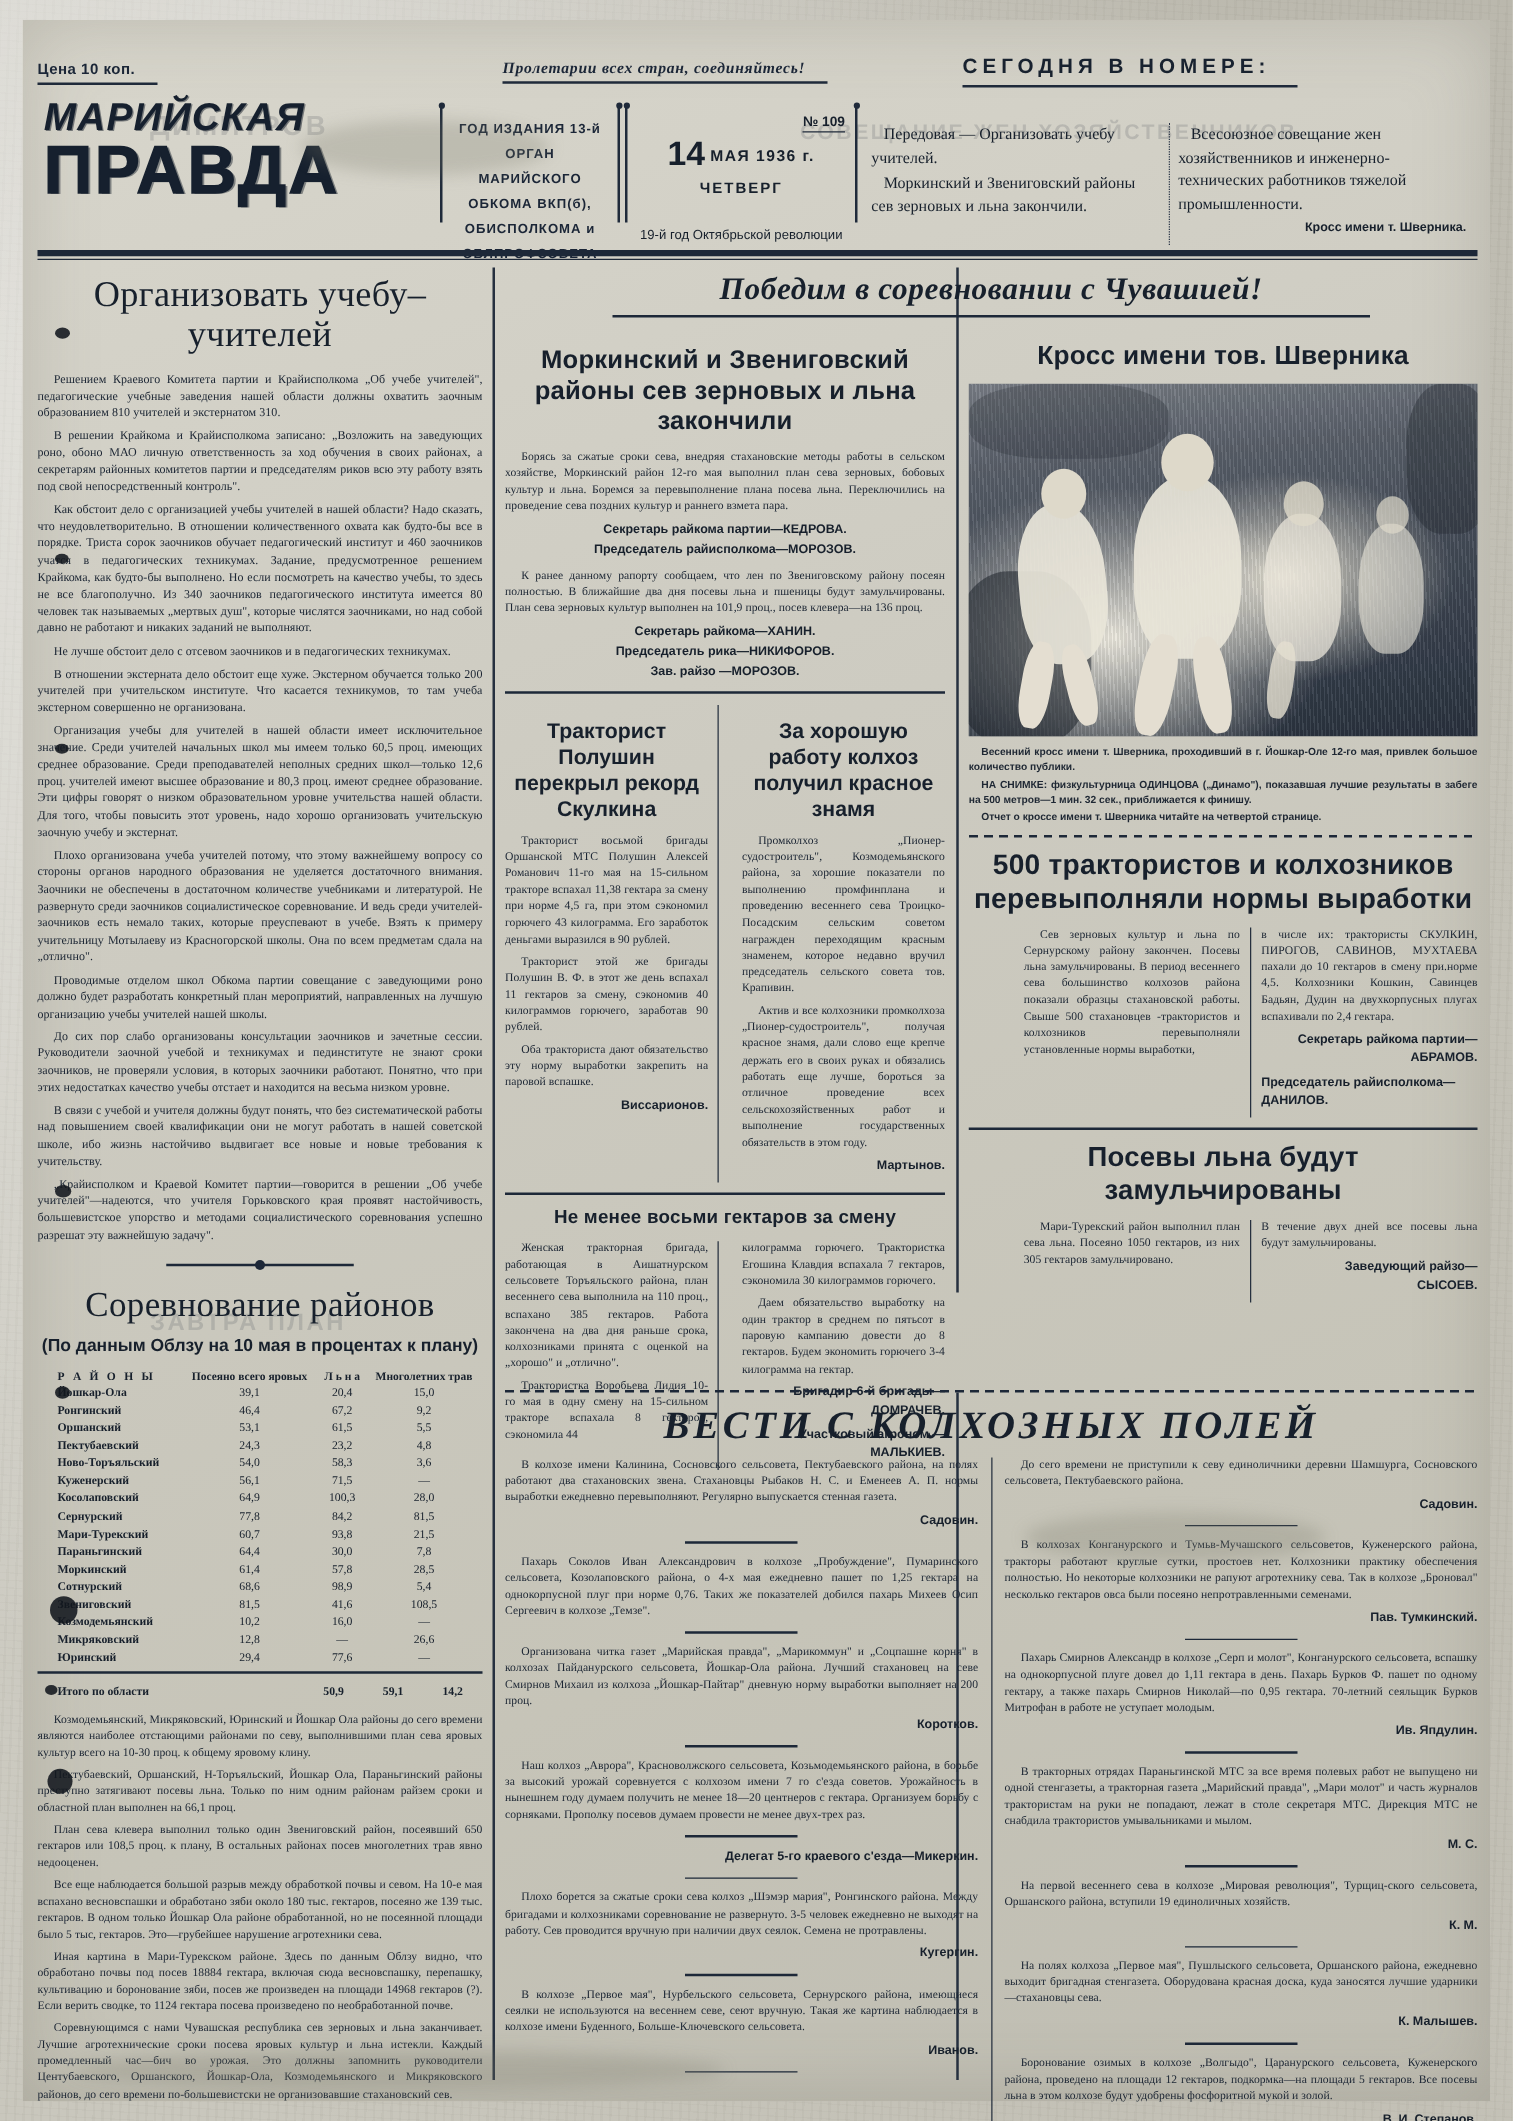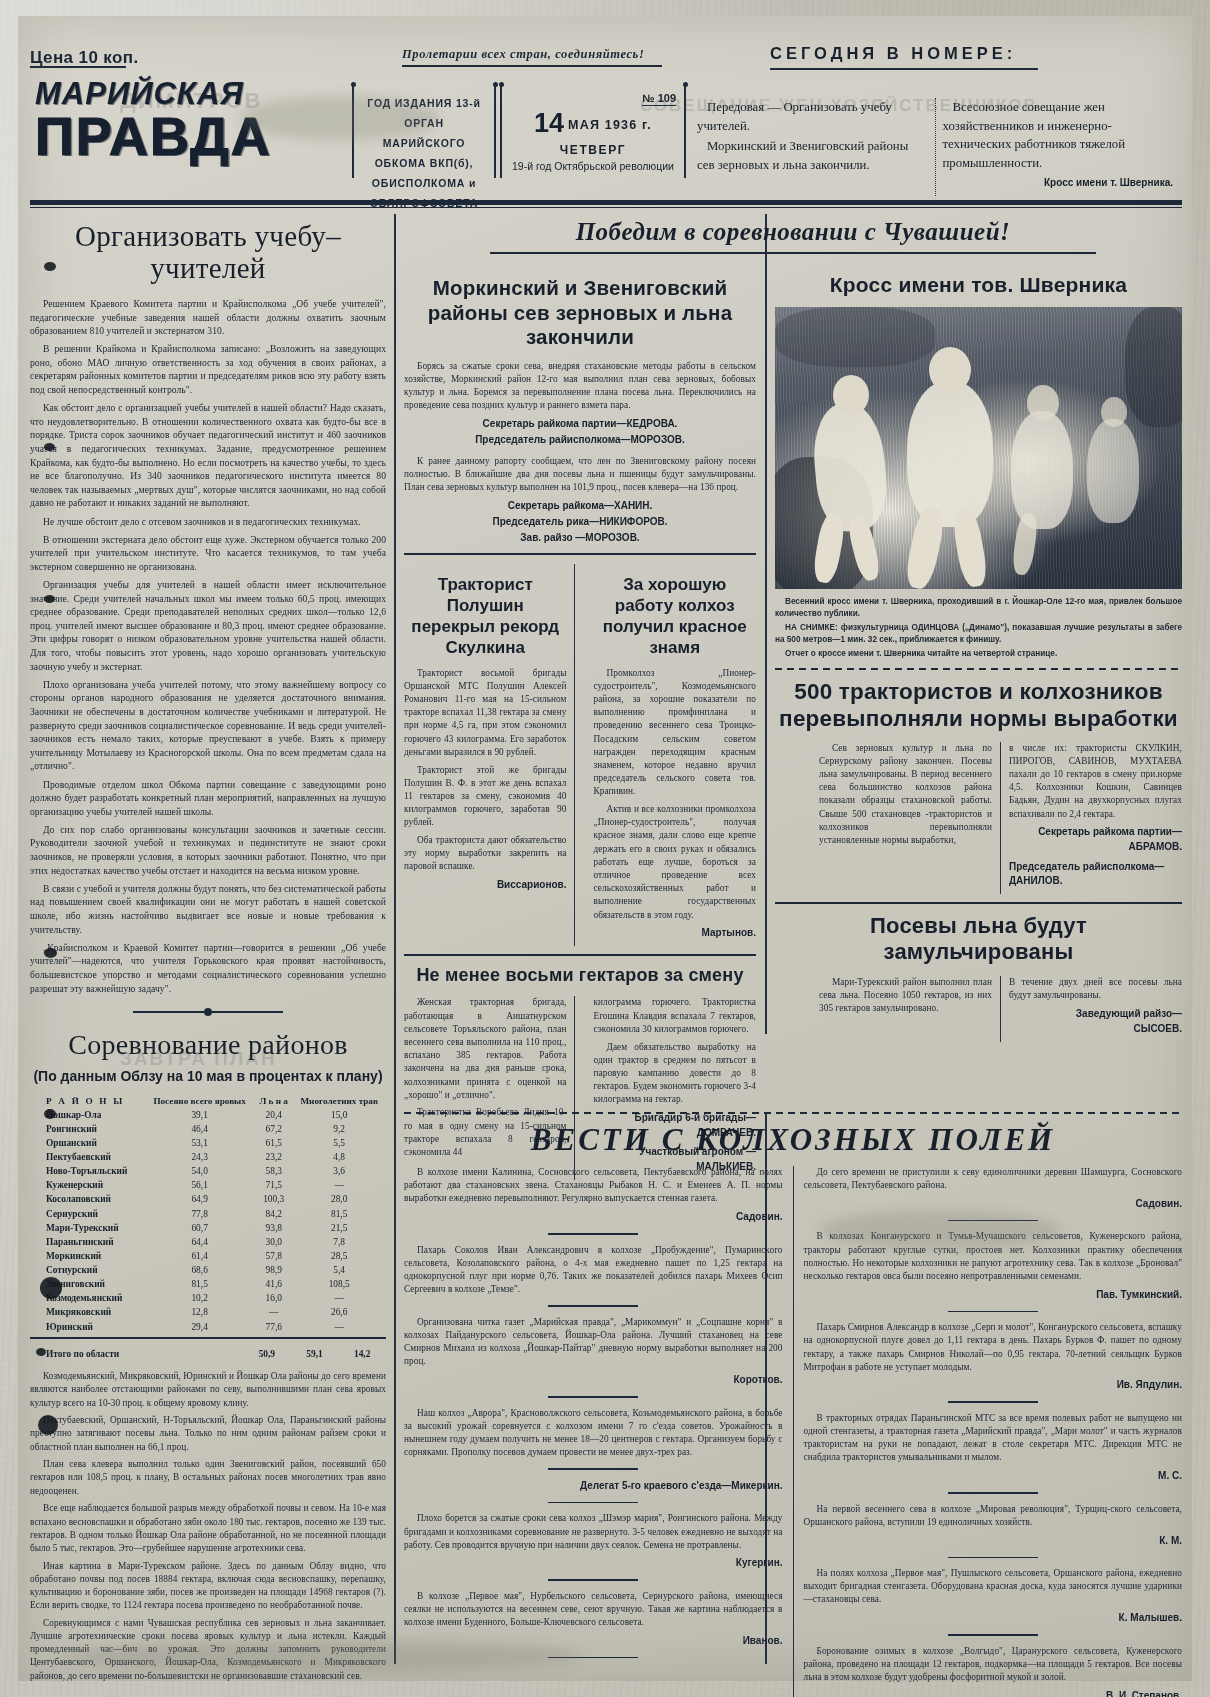--- a/index.html
+++ b/index.html
@@ -25,21 +25,21 @@
   }
   .sheet{
     position:absolute;
     left:18px;top:16px;width:1174px;height:1665px;
     background:
       linear-gradient(160deg,#d8d6cc 0%,#cdcbc1 38%,#c6c4b8 72%,#bfbdb2 100%);
     box-shadow:inset 0 0 60px rgba(100,96,82,.25);
   }
   
   .topbar{position:absolute;left:30px;top:44px;width:1152px;height:28px;}
-  .price{position:absolute;left:0;top:4px;font-size:17px;letter-spacing:.4px;
+  .price{position:absolute;left:0;top:4px;font-size:12px;letter-spacing:.4px;
          font-family:"Liberation Sans",sans-serif;font-weight:700;color:#1b2637;}
   .price-rule{position:absolute;left:0;top:22px;width:96px;height:2px;background:#1f2a3a;}
   .motto{position:absolute;left:372px;top:3px;font-size:12.5px;font-style:italic;
          font-weight:700;letter-spacing:.6px;color:#1b2637;}
   .motto-rule{position:absolute;left:372px;top:21px;width:260px;height:1.5px;background:#1f2a3a;}
   .today{position:absolute;left:740px;top:0px;font-size:16.5px;font-weight:700;
         letter-spacing:4px;font-family:"Liberation Sans",sans-serif;color:#18222f;}
   .today-rule{position:absolute;left:740px;top:24px;width:268px;height:2px;background:#1f2a3a;}
 
   
@@ -62,21 +62,21 @@
               font-size:10.5px;line-height:1.9;letter-spacing:.8px;font-weight:700;color:#1b2637;
               padding-top:8px;}
   .issue-no{position:absolute;right:8px;top:6px;font-size:11px;font-weight:700;
         font-family:"Liberation Sans",sans-serif;}
   .issue-no u{text-decoration:none;border-bottom:1.5px solid #1f2a3a;padding-bottom:1px;}
   .dateline{position:absolute;left:0;right:0;top:22px;text-align:center;
         font-family:"Liberation Sans",sans-serif;}
   .dateline .dnum{font-size:27px;font-weight:700;vertical-align:-3px;margin-right:4px;}
   .dateline .dmon{font-size:12.5px;font-weight:700;letter-spacing:1.2px;}
   .dateline .dday{font-size:12px;font-weight:700;letter-spacing:1.6px;display:block;margin-top:4px;}
-  .dateline .dyear{font-size:10.5px;display:block;margin-top:2px;line-height:1.45;}
+  .dateline .dyear{font-size:10.5px;display:block;margin-top:24px;line-height:1.45;}
   .contents{position:absolute;left:660px;top:20px;width:490px;
         display:flex;gap:0;}
   .contents .c{width:50%;font-size:12.8px;line-height:1.45;padding:0 7px;}
   .contents .c:first-child{border-right:1.5px dotted #2a3446;}
   .contents p{margin:0 0 2px 0;text-indent:10px;}
   .contents .sig{text-align:right;}
   .rule-thick{position:absolute;left:30px;top:200px;width:1152px;height:5px;background:#1d2838;}
   .rule-thin{position:absolute;left:30px;top:207px;width:1152px;height:1px;background:#1d2838;}
 
   
@@ -404,21 +404,21 @@
       </div>
       <div>
         <h3 class="hl3">За хорошую работу колхоз получил красное знамя</h3>
         <p class="bt">Промколхоз „Пионер-судостроитель", Козмодемьянского района, за хорошие показатели по выполнению промфинплана и проведению весеннего сева Троицко-Посадским сельским советом награжден переходящим красным знаменем, которое недавно вручил председатель сельского совета тов. Крапивин.</p>
         <p class="bt">Актив и все колхозники промколхоза „Пионер-судостроитель", получая красное знамя, дали слово еще крепче держать его в своих руках и обязались работать еще лучше, бороться за отличное проведение всех сельскохозяйственных работ и выполнение государственных обязательств в этом году.</p>
         <p class="sig">Мартынов.</p>
       </div>
     </div>
 
     <div class="hr-s"></div>
-    <h2 class="hl2" style="font-size:18px;">Не менее восьми гектаров за смену</h2>
+    <h2 class="hl2" style="font-size:15px;">Не менее восьми гектаров за смену</h2>
     <div class="split">
       <div>
         <p class="bt">Женская тракторная бригада, работающая в  Аишатнурском сельсовете Торъяльского района, план весеннего сева выполнила на 110 проц., вспахано 385 гектаров. Работа закончена на два дня раньше срока, колхозниками принята с оценкой на „хорошо" и „отлично".</p>
         <p class="bt">Трактористка Воробьева Лидия 10-го мая в одну смену на 15-сильном тракторе вспахала 8 гектаров, сэкономила 44</p>
       </div>
       <div>
         <p class="bt nofirst">килограмма горючего. Трактористка Егошина Клавдия вспахала 7 гектаров, сэкономила 30 килограммов горючего.</p>
         <p class="bt">Даем обязательство выработку на один трактор в среднем по пятьсот в паровую кампанию довести до 8 гектаров. Будем экономить горючего 3-4 килограмма на гектар.</p>
         <p class="sig">Бригадир 6-й бригады—</p>
         <p class="sig" style="margin-top:-5px;">ДОМРАЧЕВ.</p>

